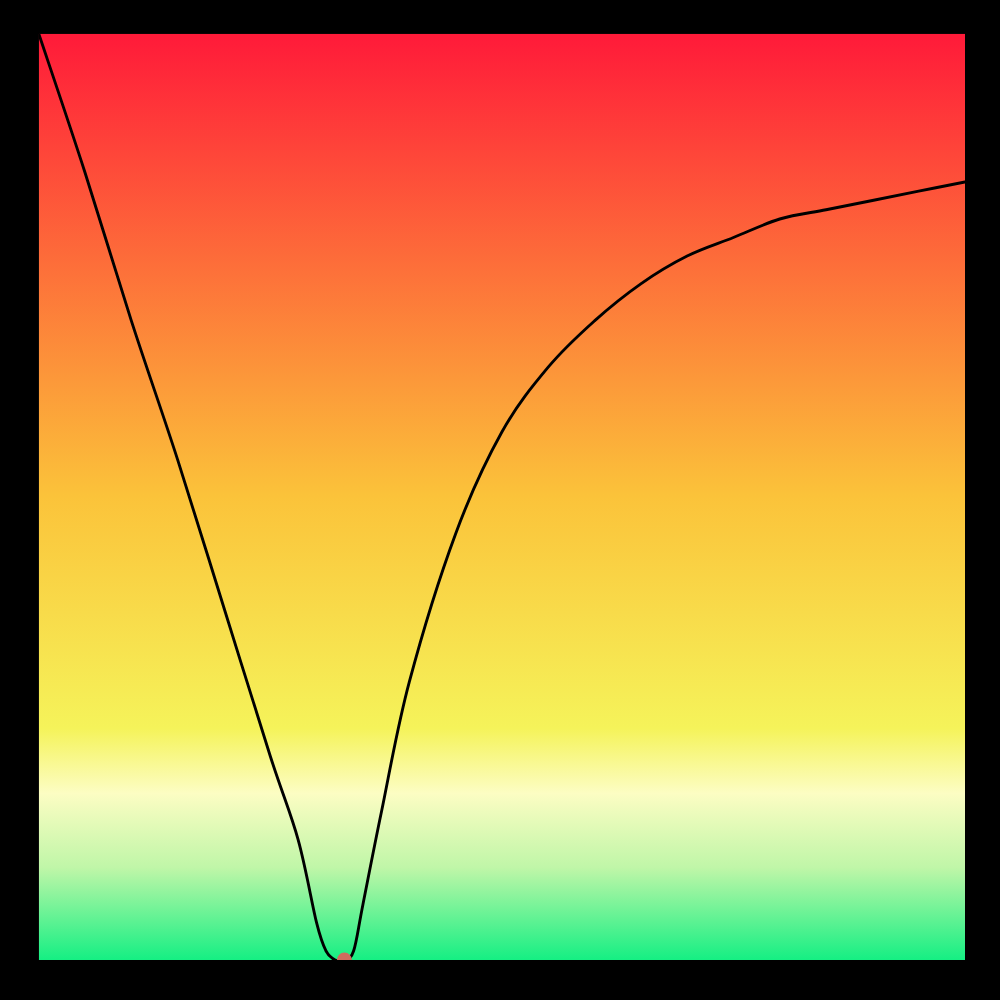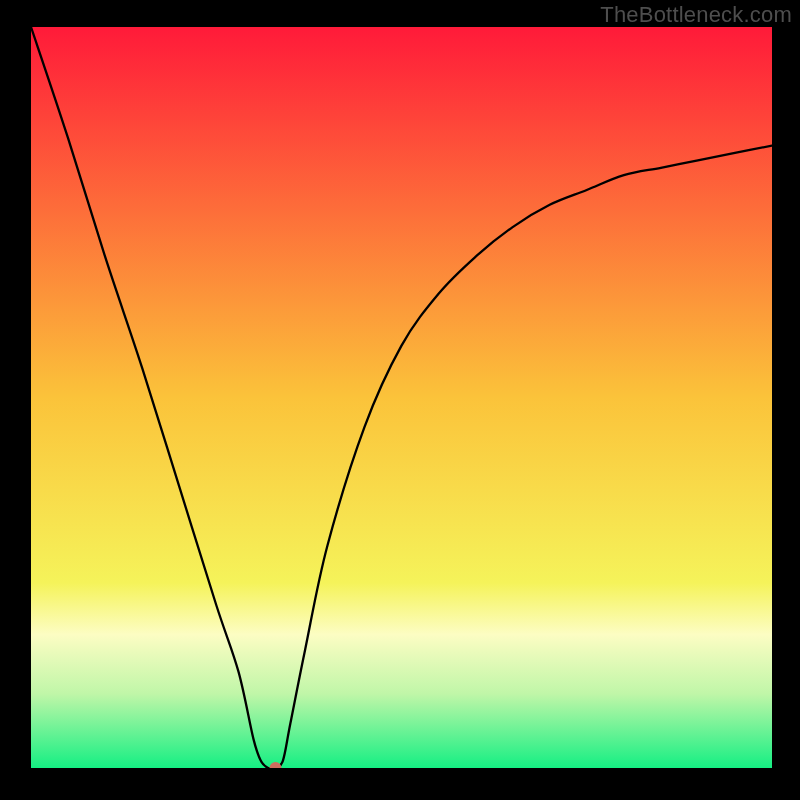--- a/index.html
+++ b/index.html
@@ -46,21 +46,20 @@
     stroke-width: 2.3;
     stroke-linecap: round;
     stroke-linejoin: round;
   }
 </style>
 </head>
 <body>
 
 <div class="frame">
 
-  <div class="watermark">TheBottleneck.com</div>
 
   <div class="plot-area">
     <svg width="741" height="741" viewBox="0 0 741 741">
       <defs>
         <linearGradient id="bg-grad" x1="0" y1="0" x2="0" y2="1">
             <stop offset="0%" stop-color="#ff1a39"></stop>
             <stop offset="50%" stop-color="#fbc33a"></stop>
             <stop offset="75%" stop-color="#f5f35a"></stop>
             <stop offset="82%" stop-color="#fcfdc3"></stop>
             <stop offset="90%" stop-color="#c0f6a8"></stop>

